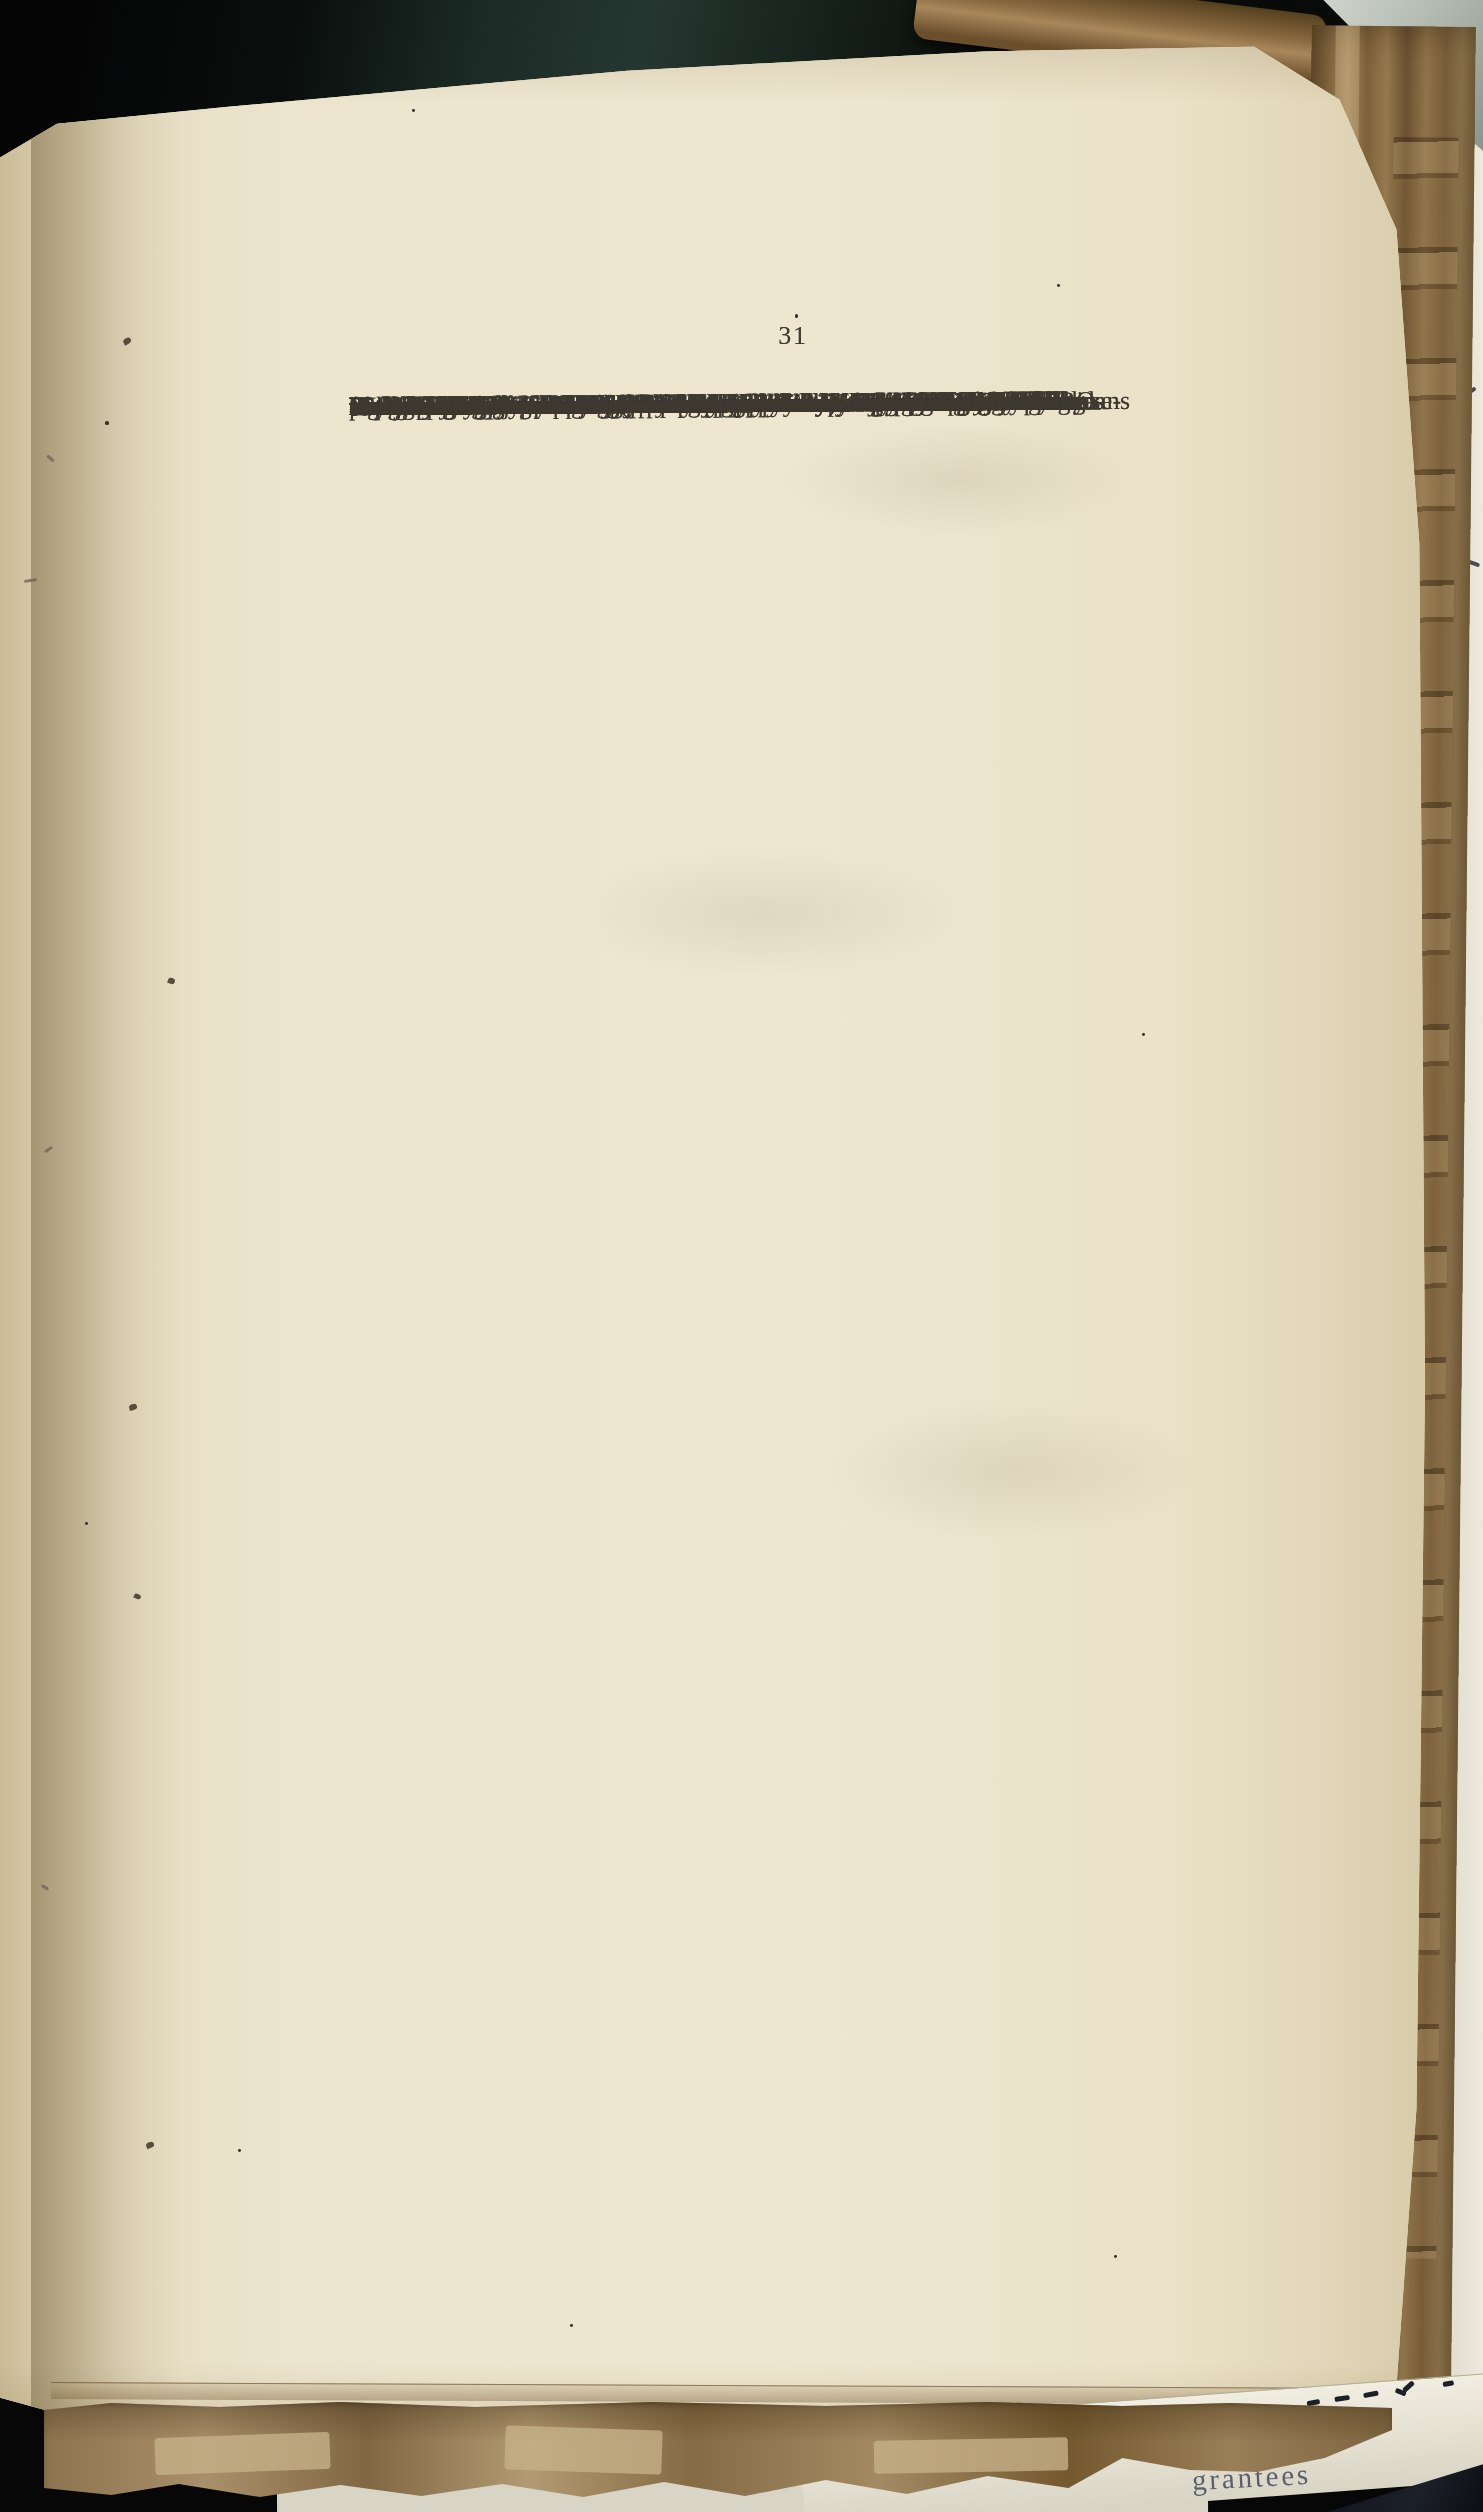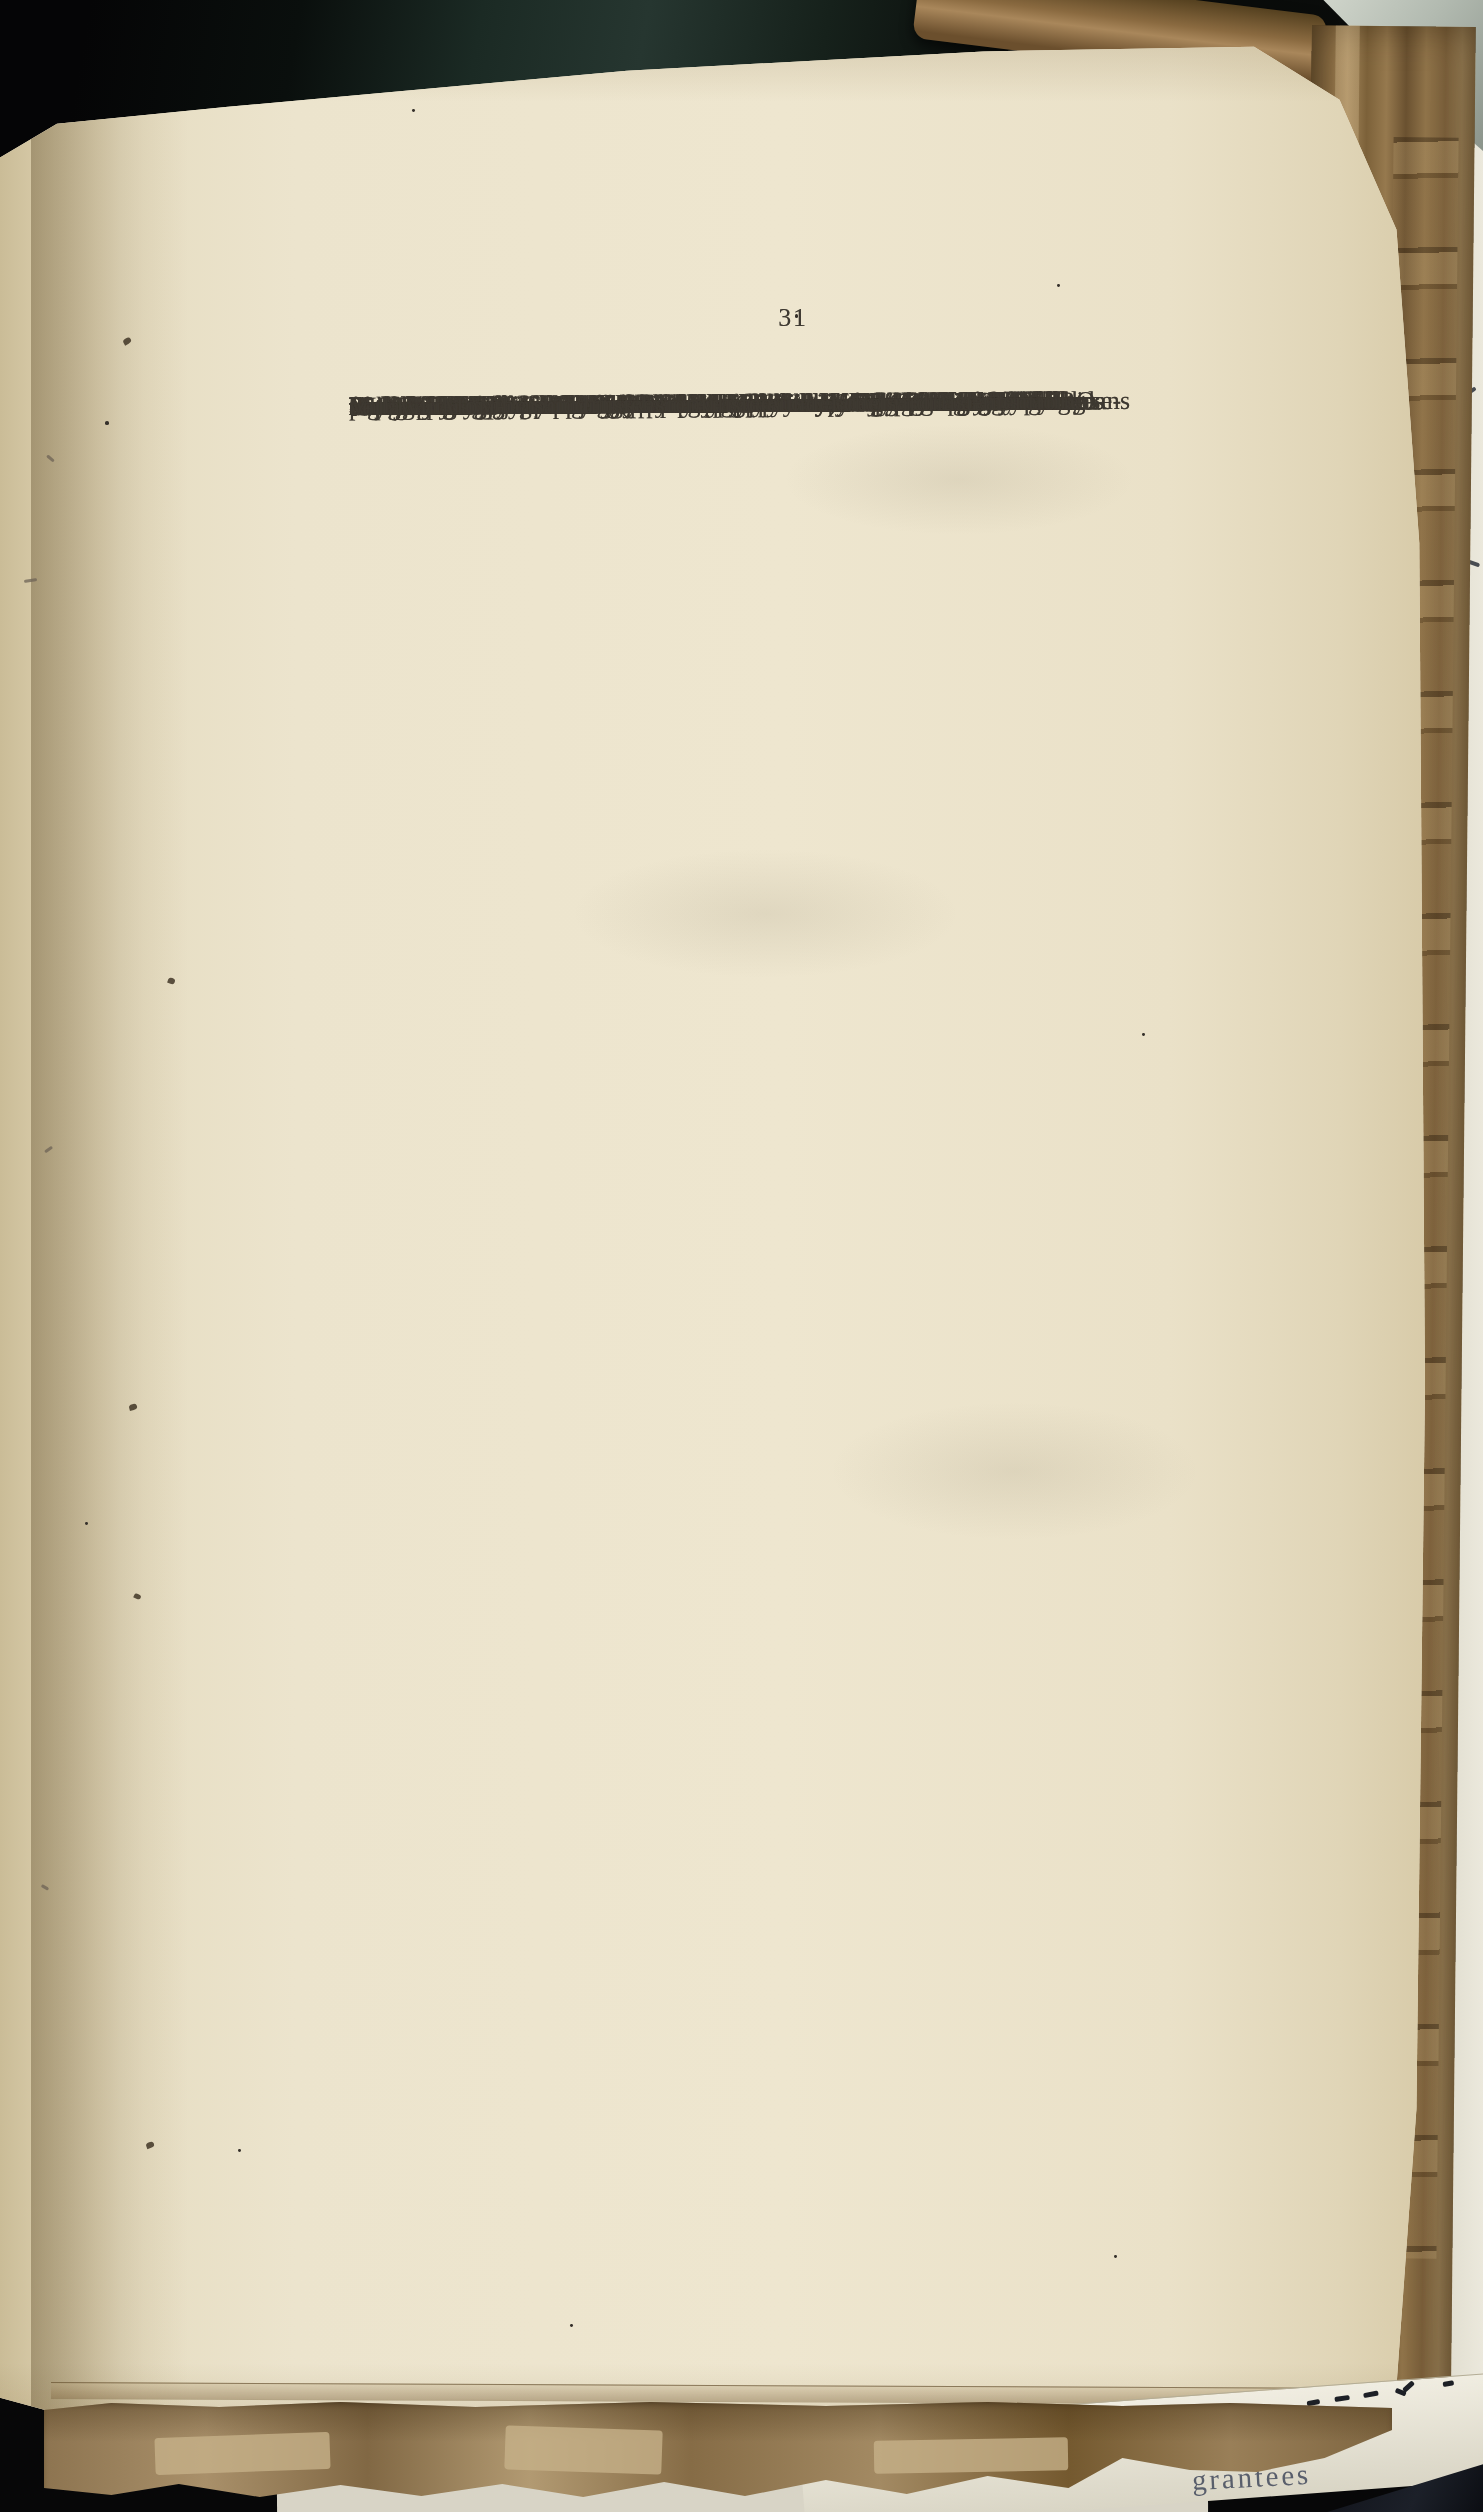--- a/index.html
+++ b/index.html
@@ -38,21 +38,21 @@
       linear-gradient(90deg,#cabc97 0,#d8cba9 44px,#e6ddc2 120px,#ece4cd 295px,#eee6cf 55%,#eae1c8 82%,#e0d5b7 94%,#d8cba9 100%),
       #ece4cd;}
   .page-gutter-shadow{left:31px;top:0;width:157px;height:100%;
     background:linear-gradient(90deg,rgba(86,68,34,.38),rgba(120,98,56,.22) 42%,rgba(150,128,84,.10) 72%,rgba(150,128,84,0));}
   .bleed{background:radial-gradient(closest-side,rgba(118,106,80,.12),rgba(118,106,80,0));}
   .speck{background:#35302a;border-radius:50%;}
   .gutter-mark{background:#372c1d;border-radius:60% 60% 60% 0;opacity:.8;}
   .pencil-mark{background:#6d6356;border-radius:1.8px;opacity:.75;}
 
   
-  .page-number{left:733px;top:266px;width:120px;text-align:center;
+  .page-number{left:733px;top:284px;width:120px;text-align:center;
     font-size:26px;color:#3e3931;letter-spacing:1.8px;
     text-shadow:0 0 0.6px rgba(62,57,49,.5);}
 
   
   .text-block{left:349px;top:350px;width:917px;transform:skewY(-.45deg);transform-origin:0 0;}
   .text-line{position:static;height:39px;overflow:hidden;
     font-size:26px;line-height:39px;color:#3e3931;letter-spacing:0.3px;
     text-align:justify;text-align-last:justify;
     text-shadow:0 0 0.6px rgba(62,57,49,.55);}
 

